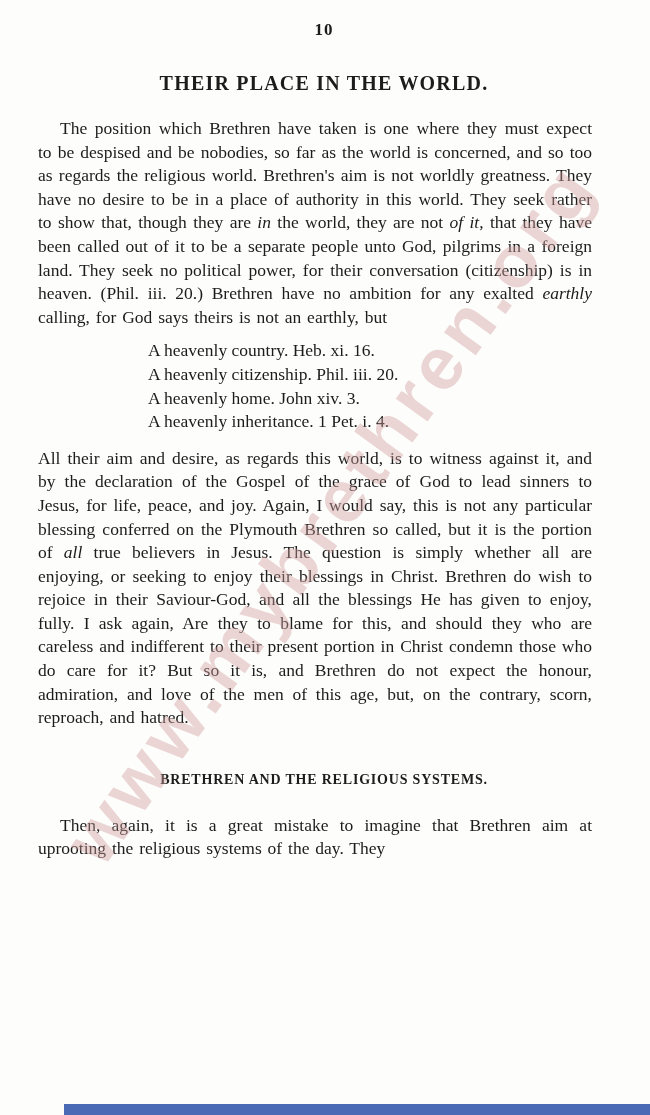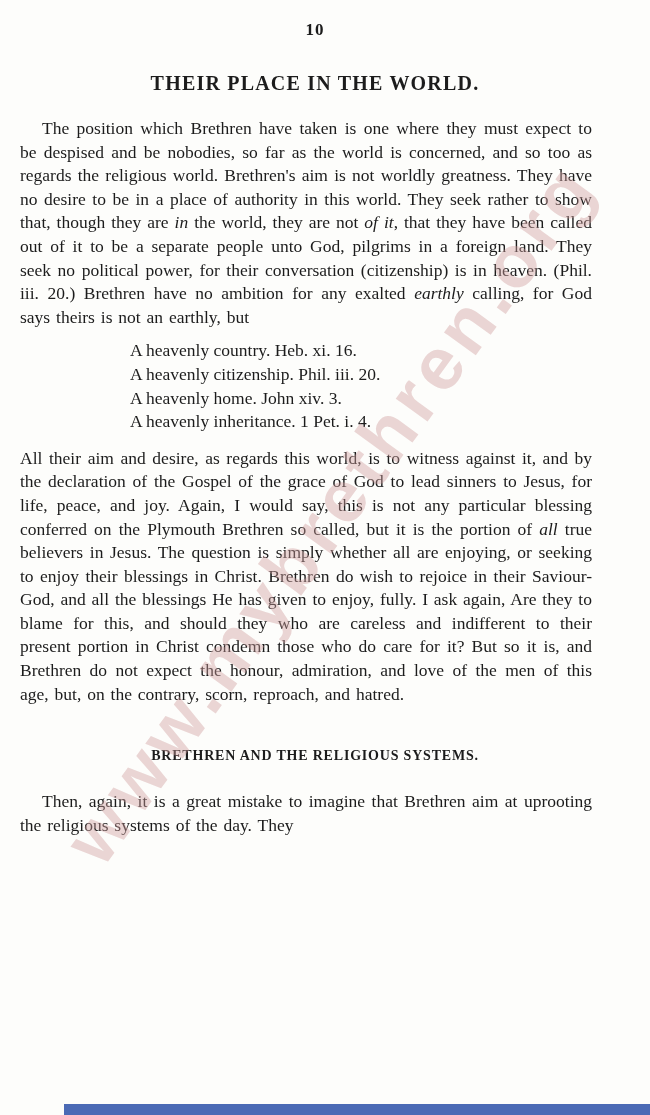--- a/index.html
+++ b/index.html
@@ -9,21 +9,21 @@
     width:650px;height:1115px;
     background:#fdfdfb;
     overflow:hidden;
     font-family:"Liberation Serif","DejaVu Serif",serif;
     color:#1c1c1c;
     box-sizing:border-box;
   }
   .content{
     position:relative;
     z-index:2;
-    padding:20px 40px 0 20px;
+    padding:20px 40px 0 38px;
   }
   .page-number{
     text-align:center;
     font-size:17px;
     font-weight:bold;
     letter-spacing:1px;
     margin-bottom:32px;
   }
   .section-heading{
     text-align:center;

